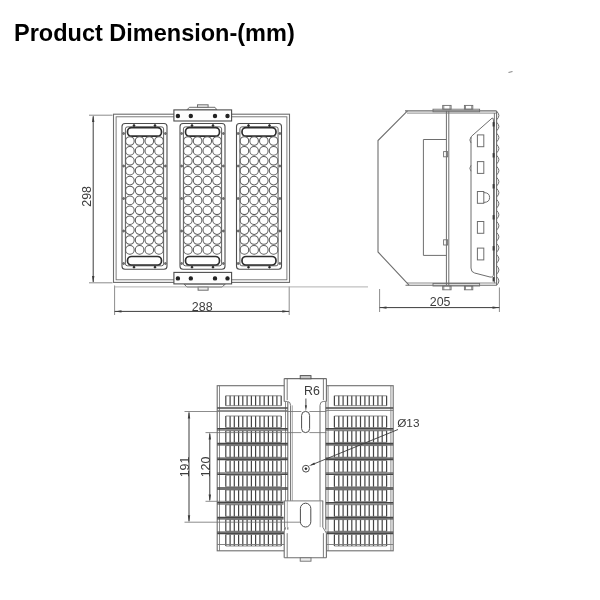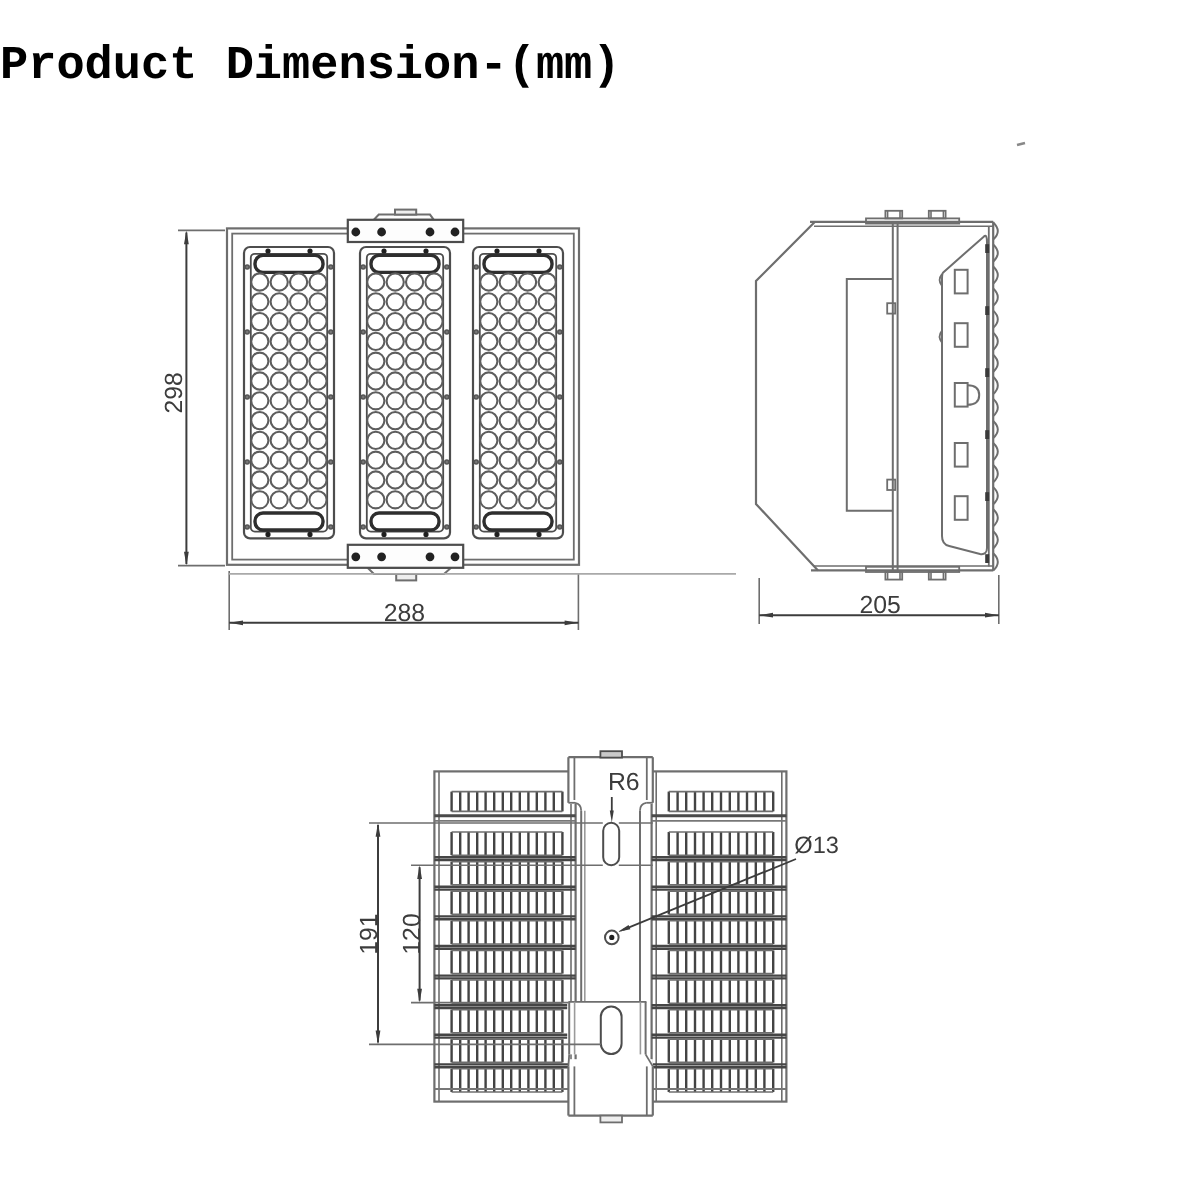--- a/index.html
+++ b/index.html
@@ -1,14 +1,14 @@
 <!DOCTYPE html>
 <html><head><meta charset="utf-8"><style>
 html,body{margin:0;padding:0;background:#ffffff;width:600px;height:600px;overflow:hidden}
-.title{position:absolute;left:0;top:19.5px;font-family:Liberation Mono, monospace;font-weight:bold;font-size:23.5px;color:#000;letter-spacing:0px}
+.title{position:absolute;left:14px;top:19.5px;font-family:Liberation Sans, sans-serif;font-weight:bold;font-size:23.5px;color:#000;letter-spacing:0px}
 </style></head><body>
 <div class="title">Product Dimension-(mm)</div>
 <svg width="600" height="600" viewBox="0 0 600 600" style="position:absolute;left:0;top:0">
 <rect x="113.5" y="114.2" width="176.0" height="168.2" stroke="#6e6e6e" stroke-width="1.1" fill="none"></rect>
 <rect x="116.1" y="116.8" width="170.8" height="163.0" stroke="#6e6e6e" stroke-width="0.9" fill="none"></rect>
 <rect x="122.0" y="123.5" width="45.0" height="145.7" stroke="#4d4d4d" stroke-width="1.1" fill="none" rx="3"></rect>
 <rect x="125.4" y="126.9" width="38.2" height="138.9" stroke="#4d4d4d" stroke-width="0.9" fill="none" rx="2"></rect>
 <rect x="127.5" y="127.7" width="34.0" height="8.5" stroke="#2e2e2e" stroke-width="1.7" fill="#fff" rx="4.0"></rect>
 <rect x="127.5" y="256.5" width="34.0" height="8.5" stroke="#2e2e2e" stroke-width="1.7" fill="#fff" rx="4.0"></rect>
 <circle cx="134.0" cy="125.5" r="0.9" stroke="#1f1f1f" stroke-width="0.8" fill="#1f1f1f"></circle>

